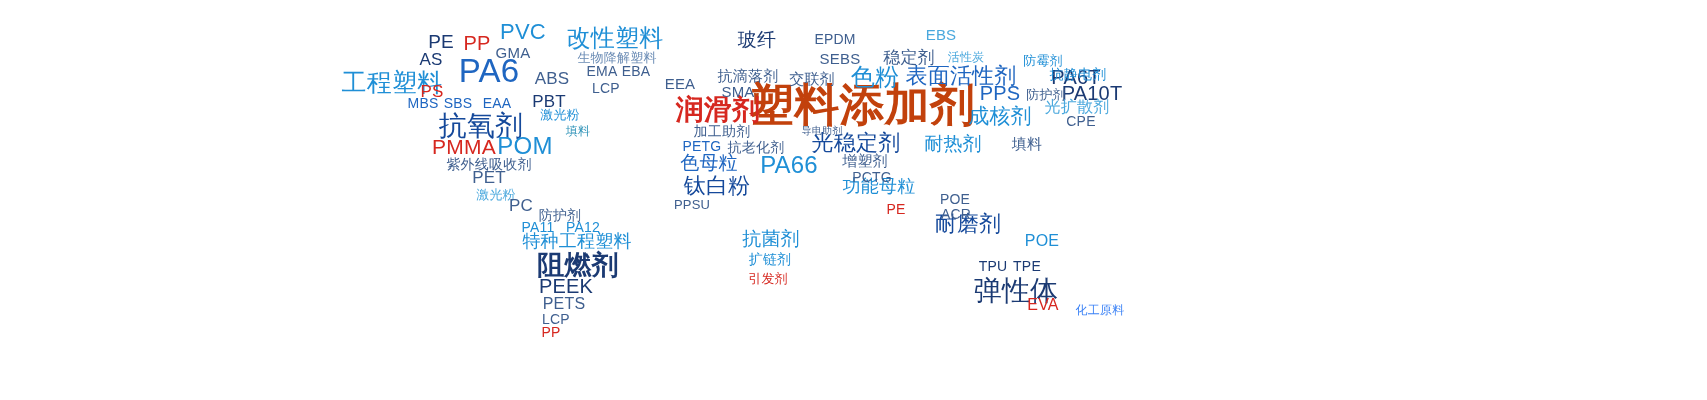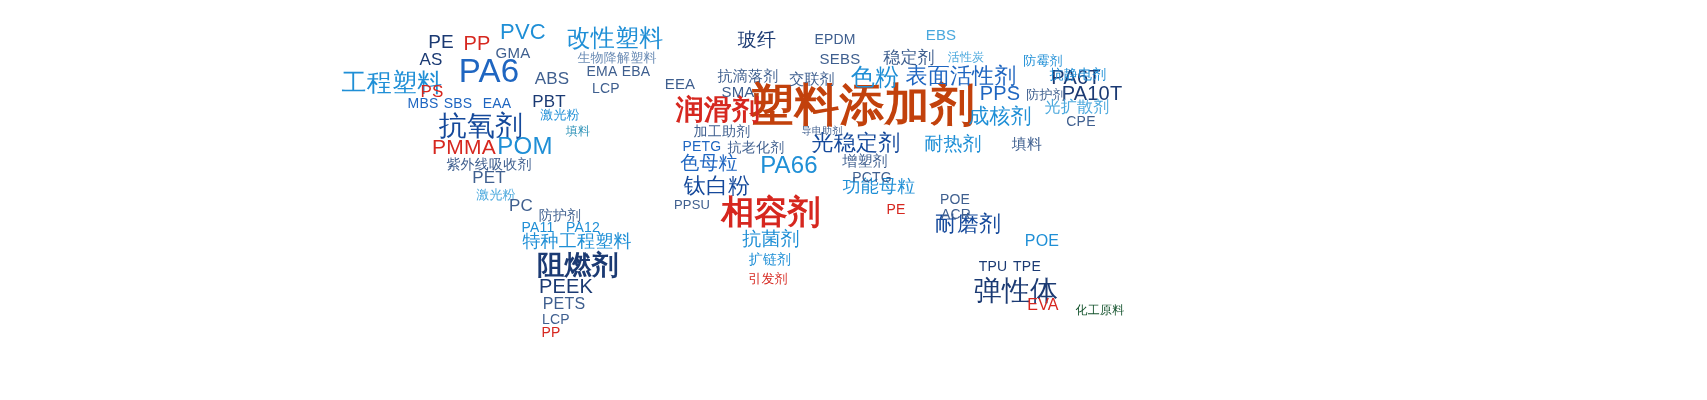--- a/index.html
+++ b/index.html
@@ -28,21 +28,20 @@
     letter-spacing: 0.2px;
     -webkit-font-smoothing: antialiased;
   }
   .word.b { font-weight: 700; }
 </style>
 </head>
 <body>
 
 <div id="cloud" style="width: 1707px; height: 400px; background: rgb(255, 255, 255);">
     <span class="word b" style="left: 862px; top: 104px; font-size: 45px; color: #c2410c;">塑料添加剂</span>
-    <span class="word b" style="left: 771px; top: 211px; font-size: 33px; color: rgb(214, 39, 31);">相容剂</span>
     <span class="word b" style="left: 578px; top: 265px; font-size: 27px; color: rgb(27, 58, 115);">阻燃剂</span>
     <span class="word b" style="left: 718px; top: 110px; font-size: 28px; color: rgb(214, 39, 31);">润滑剂</span>
     <span class="word" style="left: 1016px; top: 291px; font-size: 28px; color: rgb(27, 58, 115);">弹性体</span>
     <span class="word" style="left: 392px; top: 82px; font-size: 25px; color: rgb(31, 143, 214);">工程塑料</span>
     <span class="word" style="left: 481px; top: 126px; font-size: 28px; color: rgb(21, 73, 155);">抗氧剂</span>
     <span class="word" style="left: 489px; top: 70px; font-size: 33px; color: rgb(31, 102, 193);">PA6</span>
     <span class="word" style="left: 615px; top: 38px; font-size: 24px; color: rgb(31, 143, 214);">改性塑料</span>
     <span class="word" style="left: 961px; top: 76px; font-size: 22px; color: rgb(31, 102, 193);">表面活性剂</span>
     <span class="word" style="left: 856px; top: 143px; font-size: 22px; color: rgb(21, 73, 155);">光稳定剂</span>
     <span class="word" style="left: 789px; top: 165px; font-size: 24px; color: rgb(31, 143, 214);">PA66</span>
@@ -78,21 +77,21 @@
     <span class="word" style="left: 578px; top: 131px; font-size: 12px; color: rgb(47, 147, 184);">填料</span>
     <span class="word" style="left: 1027px; top: 143px; font-size: 15px; color: rgb(63, 95, 143);">填料</span>
     <span class="word" style="left: 560px; top: 215px; font-size: 14px; color: rgb(63, 95, 143);">防护剂</span>
     <span class="word" style="left: 1046px; top: 94px; font-size: 13px; color: rgb(63, 95, 143);">防护剂</span>
     <span class="word" style="left: 1043px; top: 60px; font-size: 13px; color: rgb(31, 143, 214);">防霉剂</span>
     <span class="word" style="left: 966px; top: 57px; font-size: 12px; color: rgb(74, 168, 221);">活性炭</span>
     <span class="word" style="left: 1078px; top: 74px; font-size: 14px; color: rgb(31, 143, 214);">抗静电剂</span>
     <span class="word" style="left: 1077px; top: 107px; font-size: 16px; color: rgb(74, 168, 221);">光扩散剂</span>
     <span class="word" style="left: 770px; top: 259px; font-size: 14px; color: rgb(31, 143, 214);">扩链剂</span>
     <span class="word" style="left: 768px; top: 278px; font-size: 13px; color: rgb(214, 39, 31);">引发剂</span>
-    <span class="word" style="left: 1100px; top: 310px; font-size: 12px; color: #14532d;">化工原料</span>
+    <span class="word" style="left: 1100px; top: 310px; font-size: 12px; color: #3b82f6;">化工原料</span>
     <span class="word" style="left: 431px; top: 59px; font-size: 17px; color: rgb(27, 58, 115);">AS</span>
     <span class="word" style="left: 513px; top: 52px; font-size: 15px; color: rgb(63, 95, 143);">GMA</span>
     <span class="word" style="left: 552px; top: 78px; font-size: 17px; color: rgb(63, 95, 143);">ABS</span>
     <span class="word" style="left: 432px; top: 91px; font-size: 17px; color: rgb(214, 39, 31);">PS</span>
     <span class="word" style="left: 423px; top: 103px; font-size: 14px; color: rgb(31, 102, 193);">MBS</span>
     <span class="word" style="left: 458px; top: 103px; font-size: 14px; color: rgb(31, 102, 193);">SBS</span>
     <span class="word" style="left: 497px; top: 103px; font-size: 14px; color: rgb(31, 102, 193);">EAA</span>
     <span class="word" style="left: 549px; top: 101px; font-size: 17px; color: rgb(27, 58, 115);">PBT</span>
     <span class="word" style="left: 602px; top: 71px; font-size: 14px; color: rgb(63, 95, 143);">EMA</span>
     <span class="word" style="left: 636px; top: 71px; font-size: 14px; color: rgb(63, 95, 143);">EBA</span>

